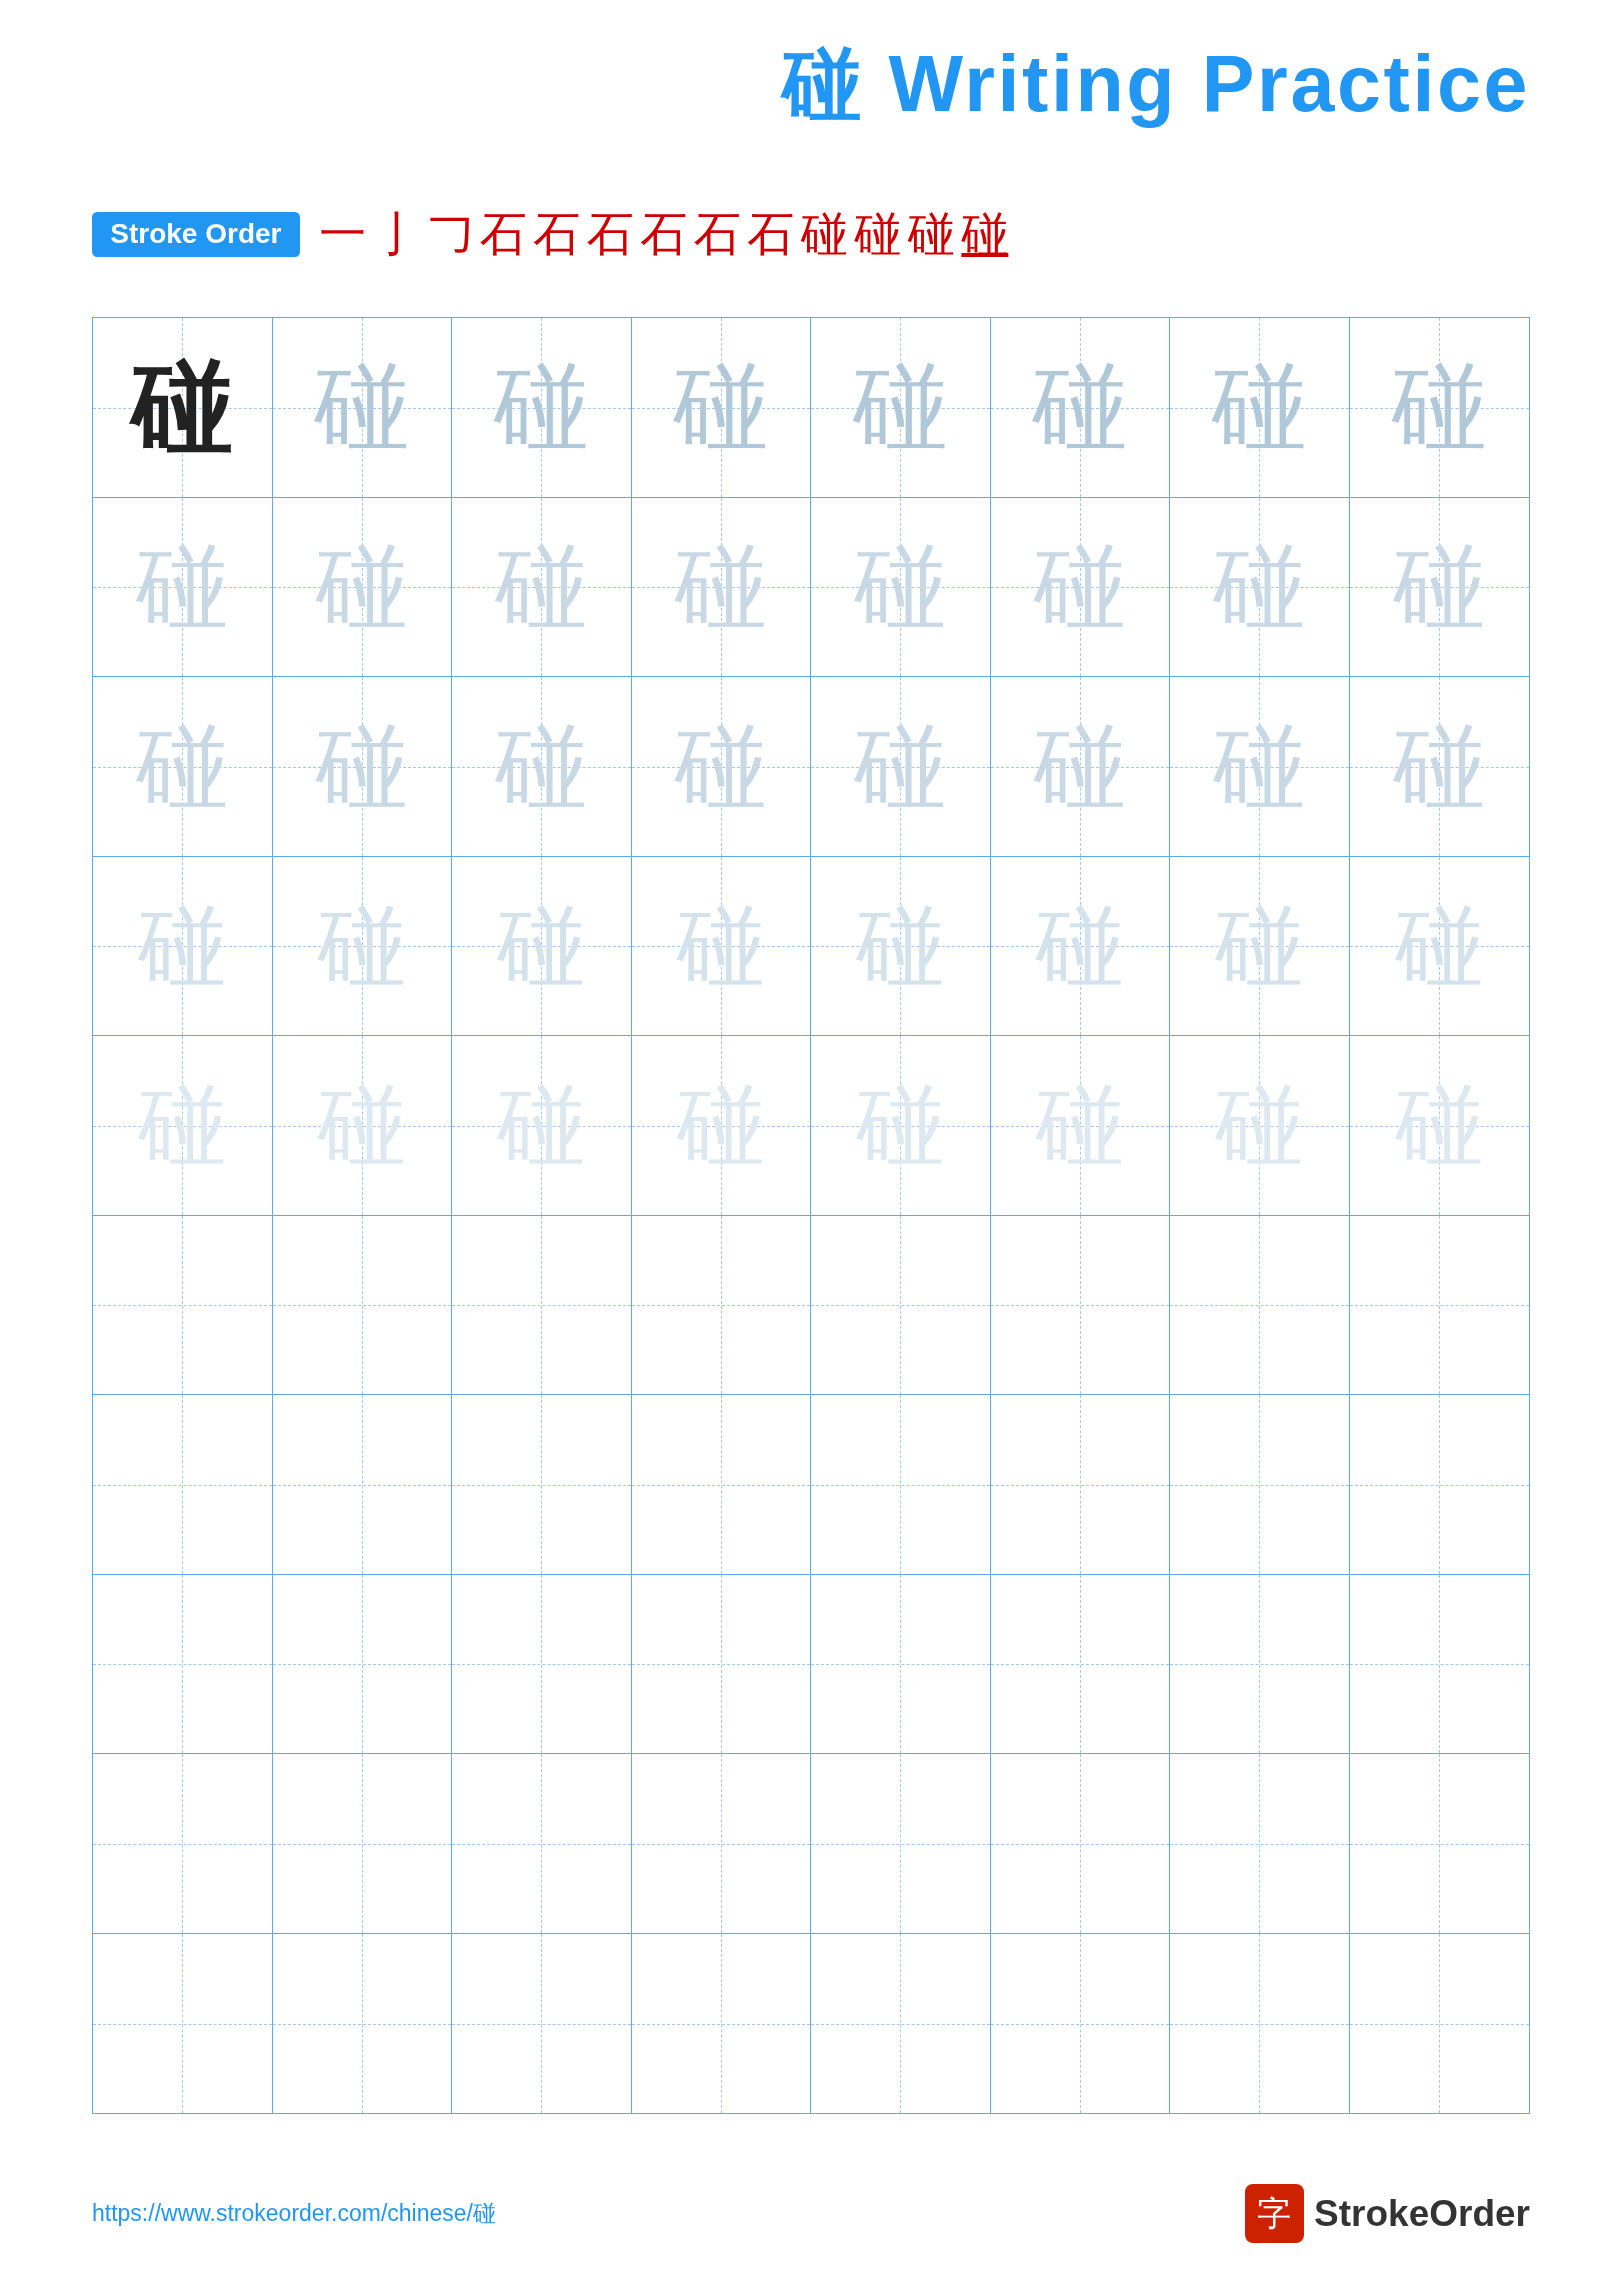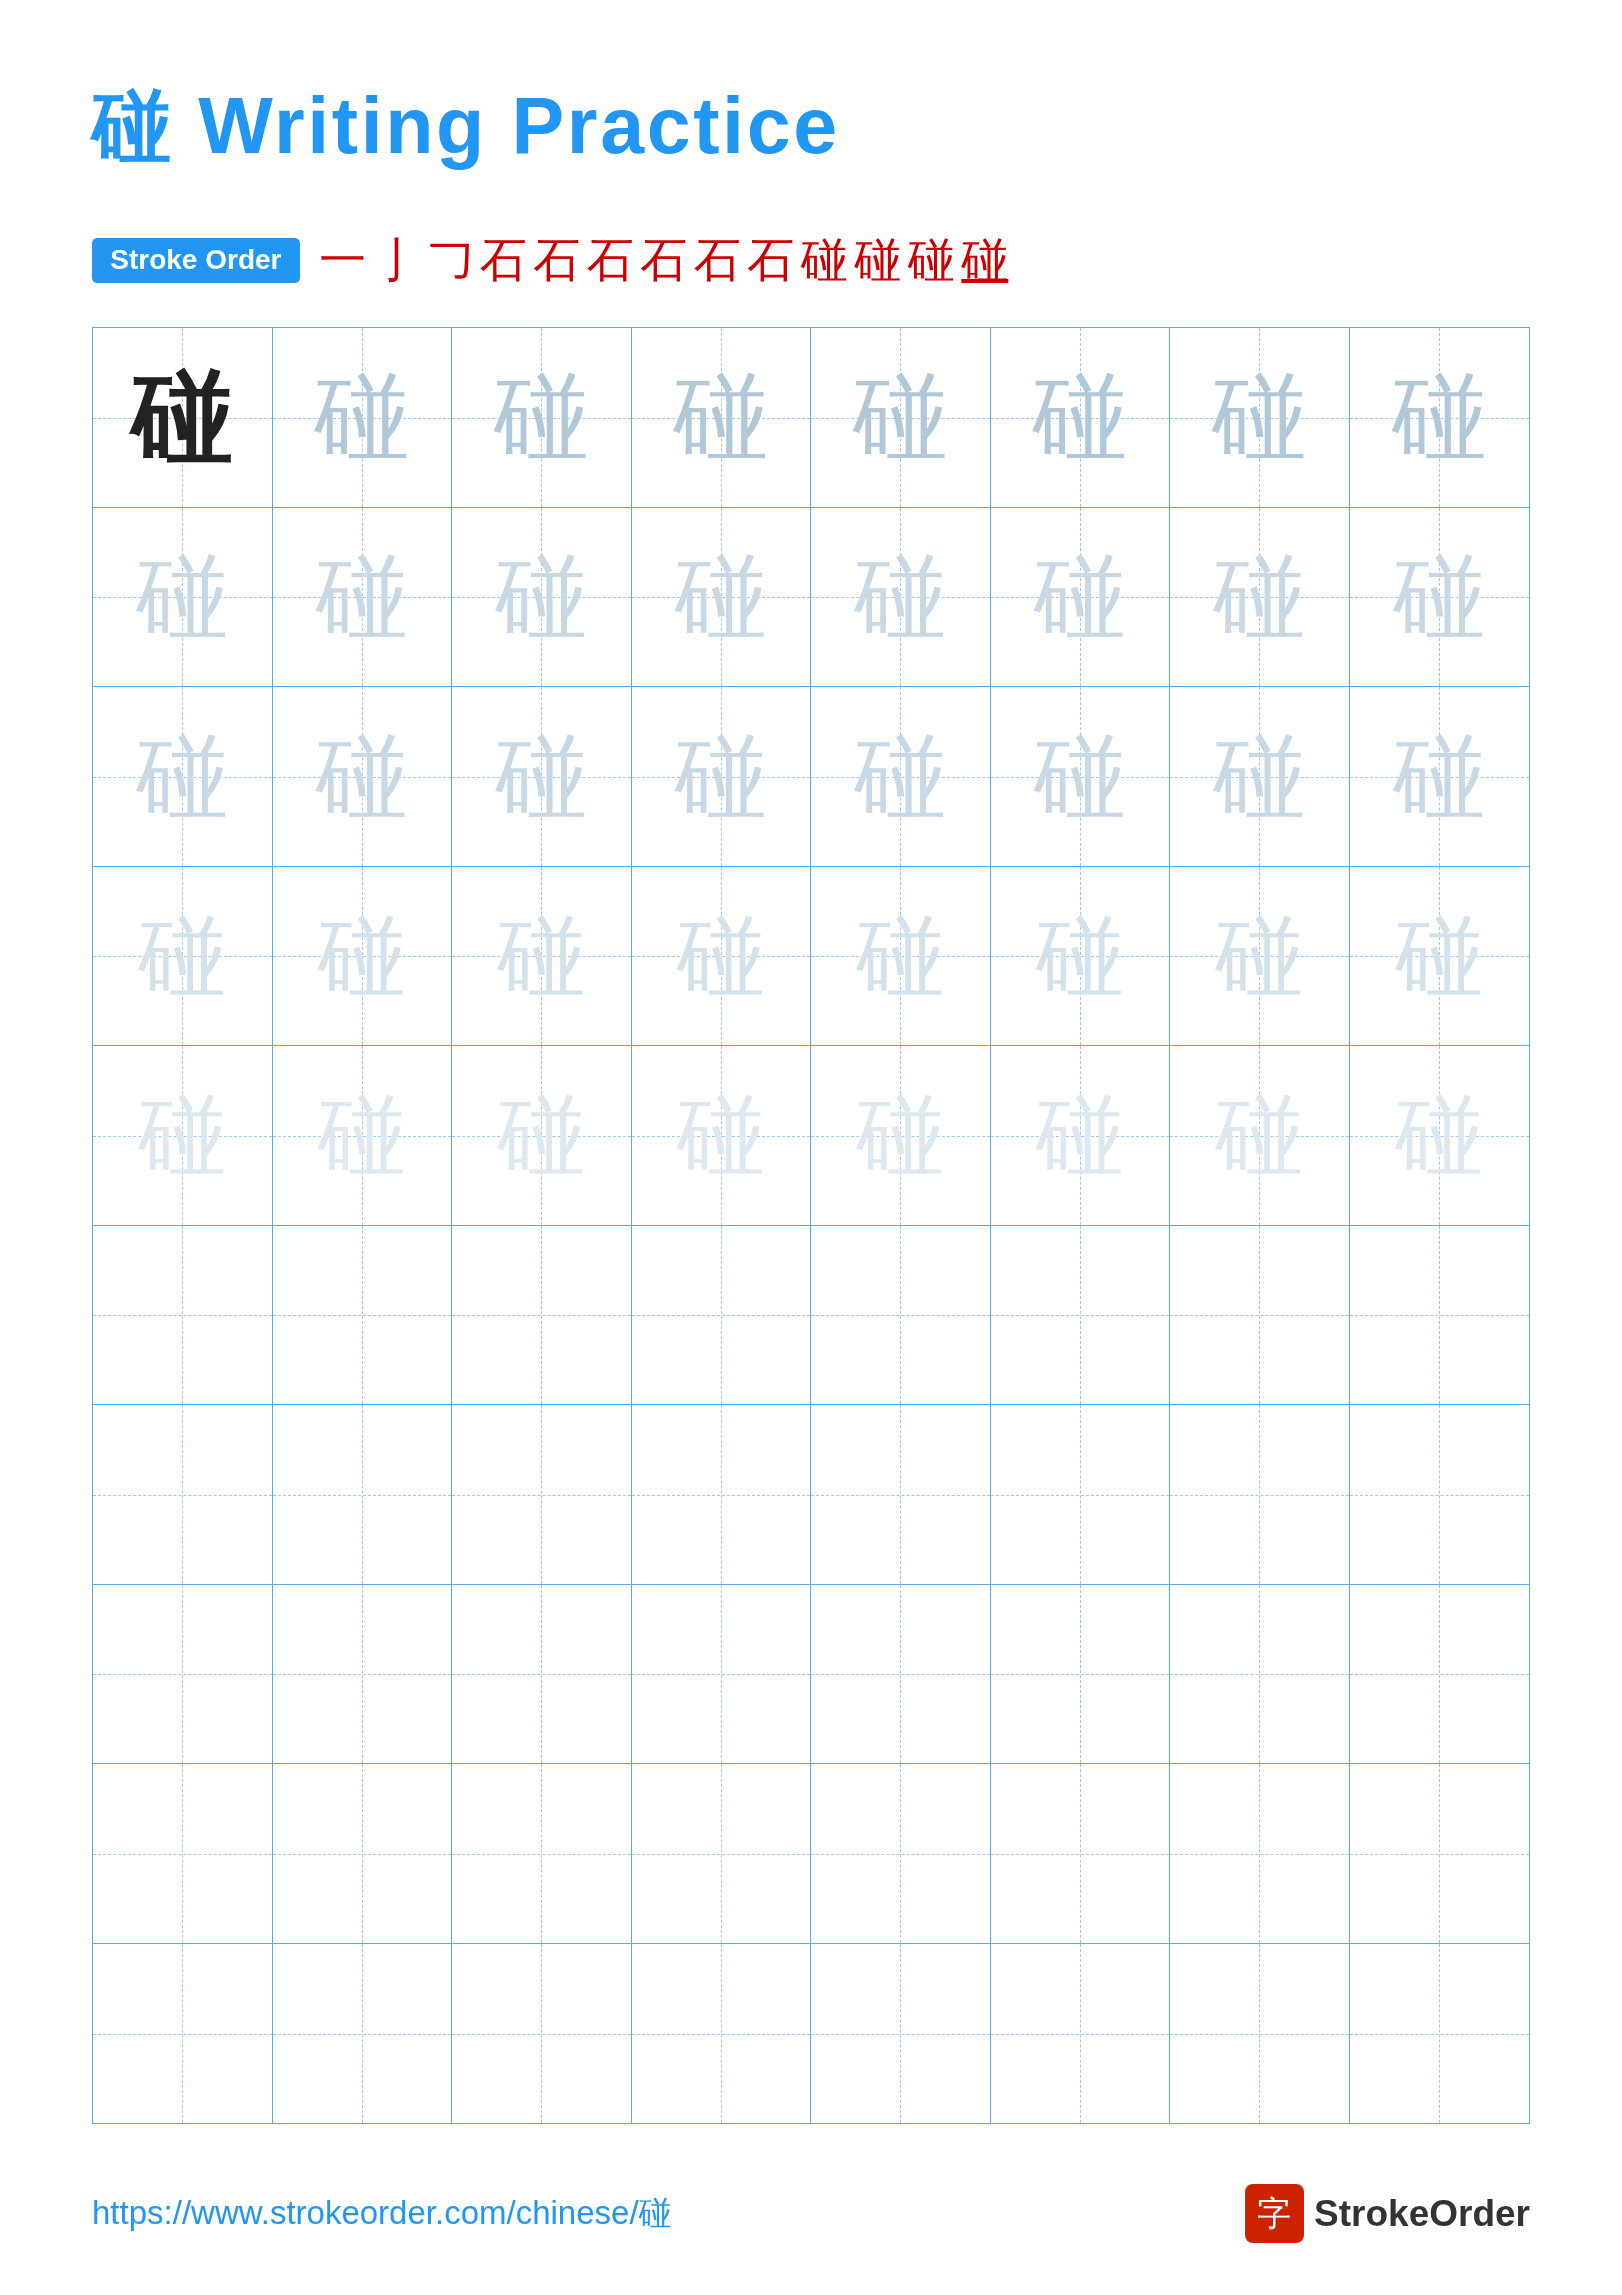--- a/index.html
+++ b/index.html
@@ -7,24 +7,25 @@
       width: 1622px;
       min-height: 2295px;
       background: #ffffff;
       font-family: Arial, sans-serif;
       position: relative;
     }
 
     .page {
       width: 1622px;
       min-height: 2295px;
-      padding: 74px 92px;
+      padding: 32px 92px;
       display: flex;
       flex-direction: column;
-      align-items: flex-start;
+      align-items: flex-end;
+      gap: 16px;
     }
 
     .title {
       font-size: 79px;
       font-weight: bold;
       color: #2196F3;
       text-align: center;
       margin-bottom: 52px;
       letter-spacing: 2.6px;
     }
@@ -155,21 +156,21 @@
       position: absolute;
       bottom: 52px;
       left: 92px;
       right: 92px;
       display: flex;
       align-items: center;
       justify-content: space-between;
     }
 
     .footer-url {
-      font-size: 33px;
+      font-size: 23px;
       color: #2196F3;
       text-decoration: none;
     }
 
     .footer-logo {
       display: flex;
       align-items: center;
       gap: 10.5px;
     }
 

